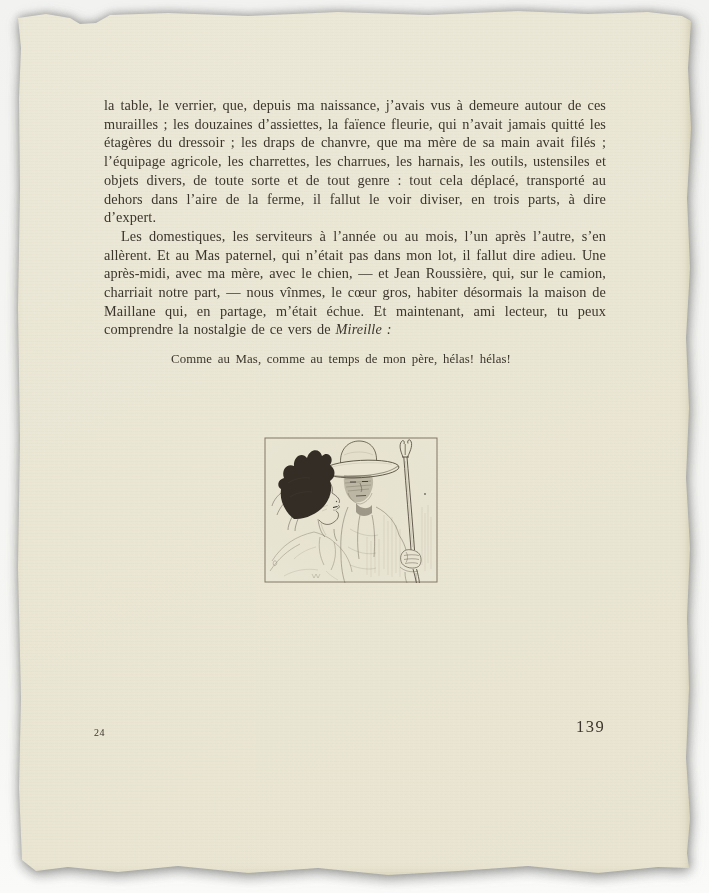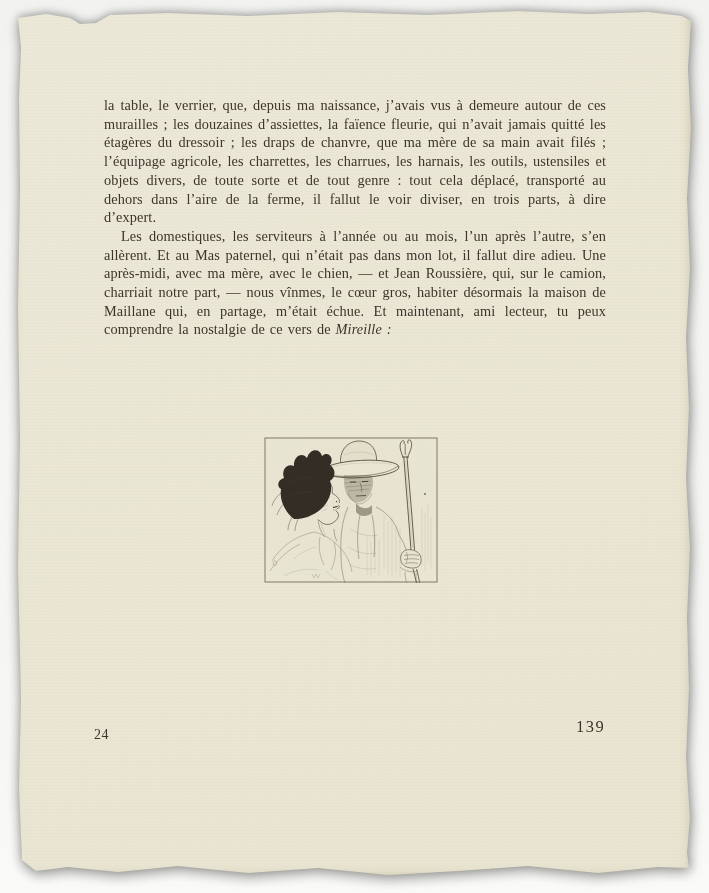--- a/index.html
+++ b/index.html
@@ -48,38 +48,39 @@
     margin-top:11px;
     padding-right:28px;
     word-spacing:0.18em;
     text-align-last:center;
   }
   .etching{
     position:absolute;left:246px;top:429px;width:174px;height:146px;
   }
   .footer-sig{
     position:absolute;left:76px;top:719px;
-    font-size:14px;color:var(--ink);letter-spacing:0.5px;
+    font-size:10px;color:var(--ink);letter-spacing:0.5px;
   }
   .footer-page{
     position:absolute;left:558px;top:709px;width:50px;
     font-size:16.5px;color:var(--ink);letter-spacing:1.5px;
     font-variant-numeric:oldstyle-nums;
   }
 </style>
 </head>
 <body>
 
 <div class="scan">
   <div class="paper-wrap">
     <div class="paper">
 
       <main class="text-block">
         <p class="body-par">la table, le verrier, que, depuis ma naissance, j’avais vus à demeure autour de ces murailles ; les douzaines d’assiettes, la faïence fleurie, qui n’avait jamais quitté les étagères du dressoir ; les draps de chanvre, que ma mère de sa main avait filés ; l’équipage agricole, les charrettes, les charrues, les harnais, les outils, ustensiles et objets divers, de toute sorte et de tout genre : tout cela déplacé, transporté au dehors dans l’aire de la ferme, il fallut le voir diviser, en trois parts, à dire d’expert.</p>
         <p class="body-par indent"><span>Les domestiques, les serviteurs à l’année ou au mois, l’un après l’autre, s’en allèrent. Et au Mas paternel, qui n’était pas dans mon lot, il fallut dire adieu. Une après-midi, avec ma mère, avec le chien, — et Jean Roussière, qui, sur le camion, charriait notre part, — nous vînmes, le cœur gros, habiter désormais la maison de Maillane qui, en partage, m’était échue. Et maintenant, ami lecteur, tu peux comprendre la nostalgie de ce vers de </span><i>Mireille :</i></p>
+        <p class="verse">Comme au Mas, comme au temps de mon père, hélas! hélas!</p>
       </main>
 
       <figure class="etching" aria-label="etching of a young woman in profile and a farmer in a wide-brimmed hat holding a pitchfork">
         <svg viewBox="0 0 174 146" width="174" height="146">
           <defs>
             <radialGradient id="tone" cx="48%" cy="45%" r="80%">
               <stop offset="0%" stop-color="#e6e2cf"></stop>
               <stop offset="65%" stop-color="#e8e4d2"></stop>
               <stop offset="100%" stop-color="#eae6d5"></stop>
             </radialGradient>

